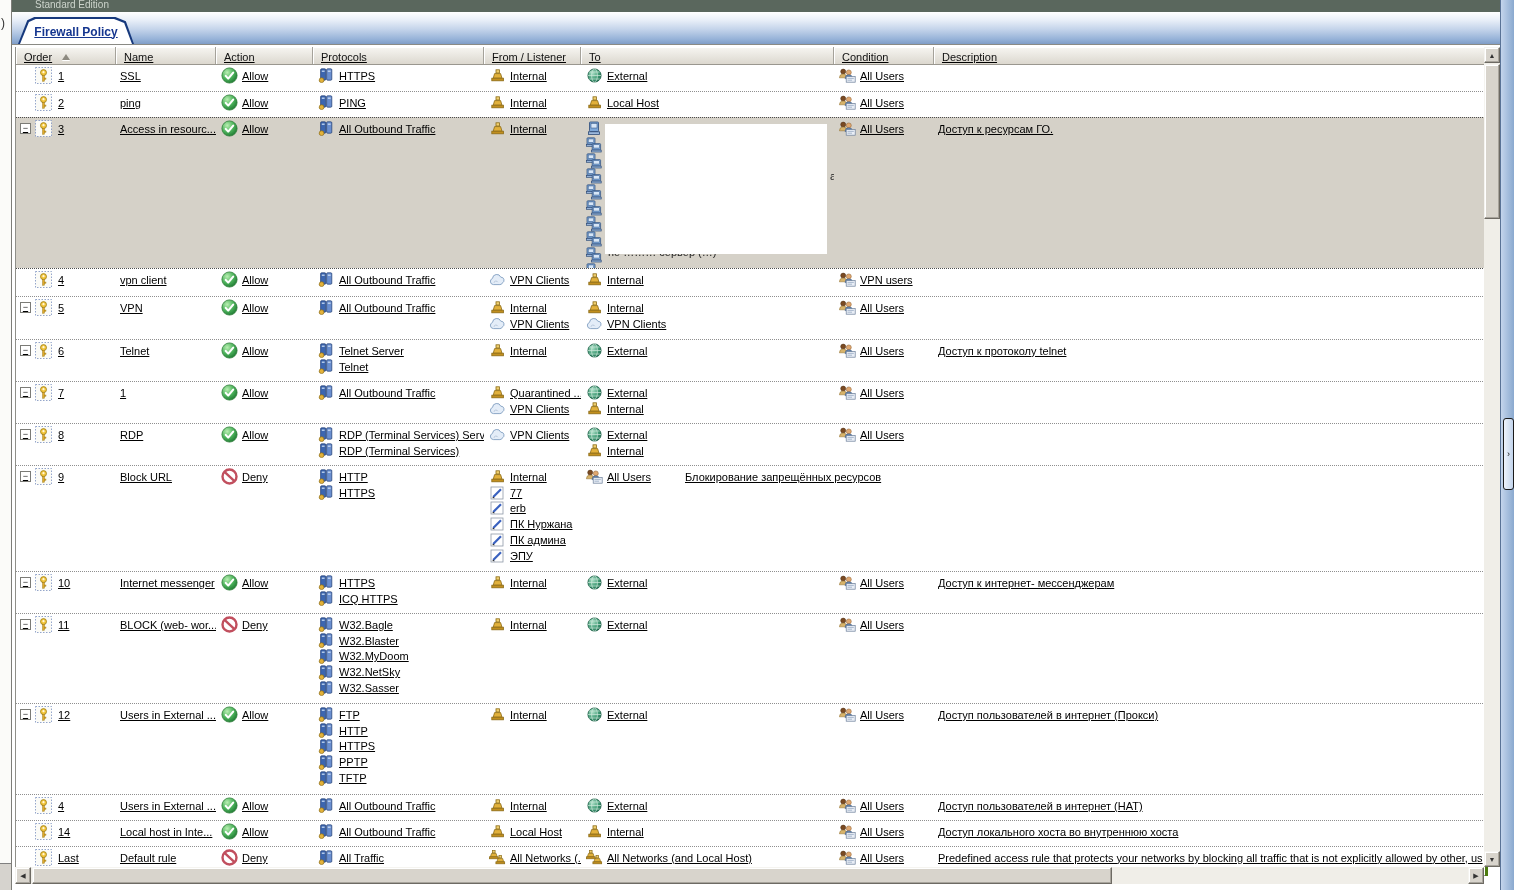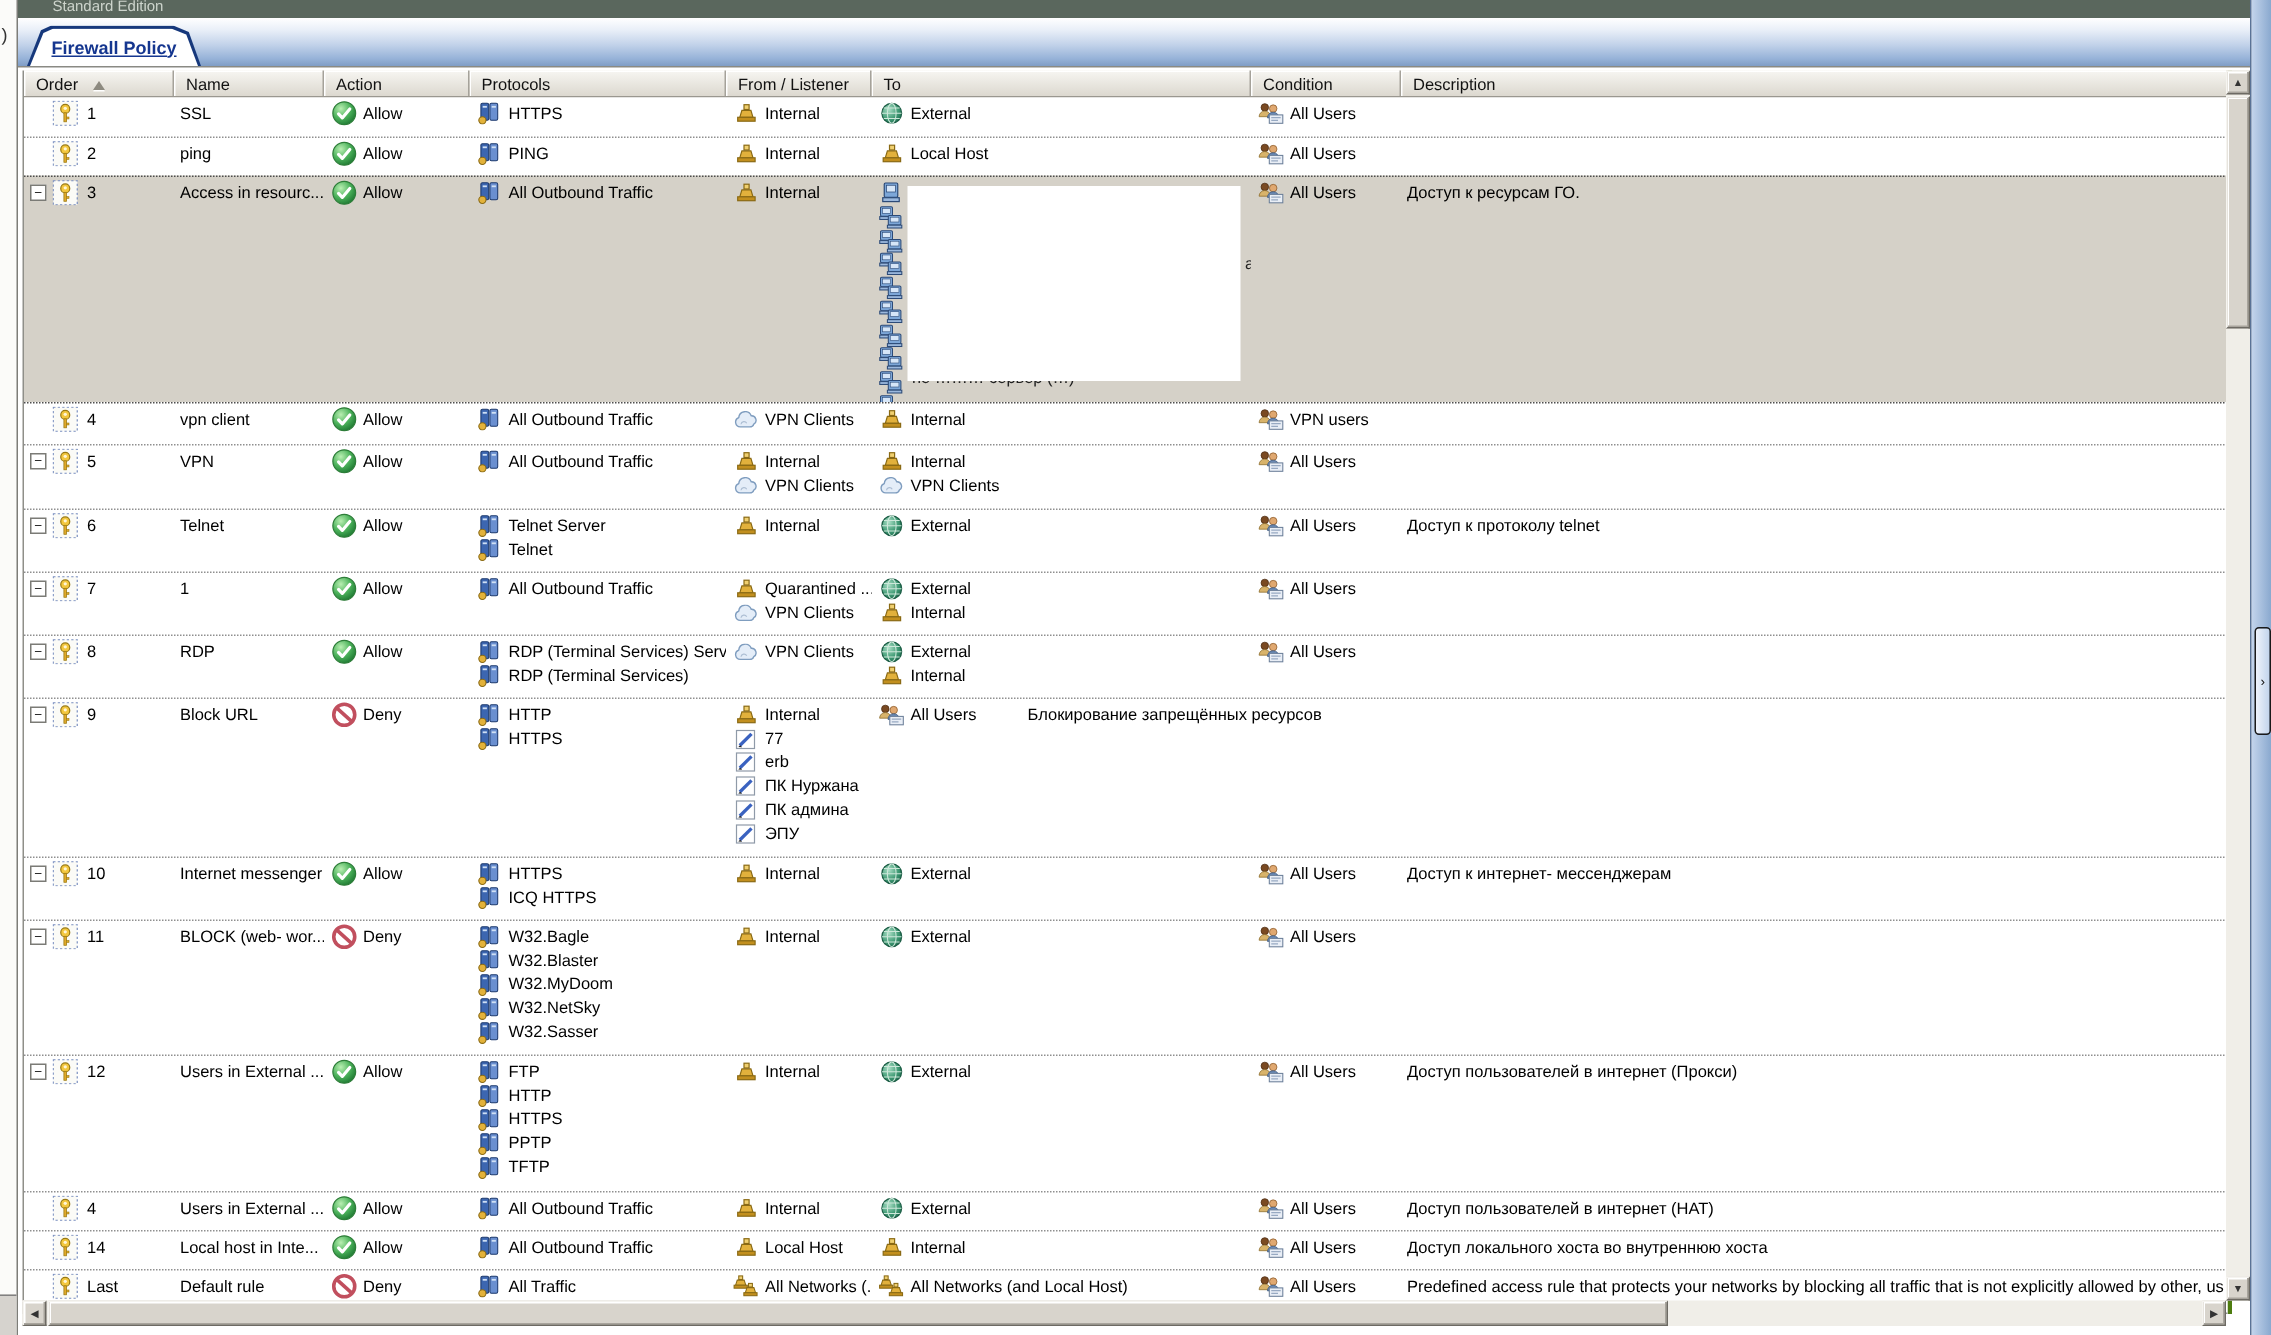--- a/index.html
+++ b/index.html
@@ -22,21 +22,21 @@
   #fw-tab{position:absolute;left:6px;top:5px;width:116px;height:27px;
     clip-path:polygon(0% 100%, 8% 12%, 14% 0%, 84% 0%, 93% 16%, 100% 100%);
     background:#16387c;cursor:default;}
   #fw-tab .tab-inner{position:absolute;left:2px;right:2px;top:2px;bottom:0;
     clip-path:polygon(0% 100%, 8% 12%, 14% 0%, 84% 0%, 93% 16%, 100% 100%);
     background:#ffffff;display:flex;align-items:center;justify-content:center;}
   #fw-tab .tab-label{font-weight:bold;font-size:12px;color:#15368f;text-decoration:underline;}
 
   
   #content{position:absolute;left:12px;top:44px;width:1488px;height:846px;background:#fff;border-top:1px solid #8a8a84;}
-  #grid{position:absolute;left:3px;top:2px;width:1469px;border-left:1px solid #8f8f89;border-right:3px solid #4d7c0f;}
+  #grid{position:absolute;left:3px;top:2px;width:1469px;border-left:1px solid #8f8f89;border-right:3px solid #4d7c0f;text-decoration:underline;}
 
   
   #header-row{display:flex;height:17px;background:linear-gradient(180deg,#f7f6f2,#dcd8cf);border-bottom:1px solid #9a978f;}
   .hcell{position:relative;box-sizing:border-box;padding:2px 0 0 8px;border-right:1px solid #a5a29a;
     box-shadow:inset 1px 1px 0 #ffffff;white-space:nowrap;overflow:hidden;color:#111;display:flex;align-items:center;gap:10px;}
   .sort-arrow{width:0;height:0;border-left:4px solid transparent;border-right:4px solid transparent;border-bottom:6px solid #8d8a80;display:inline-block;filter:drop-shadow(0 1px 0 #fff);}
 
   
   .trow{display:flex;background:#fff;border-top:1px dotted #8f8f8f;position:relative;}
   .trow.first{border-top:none;}

